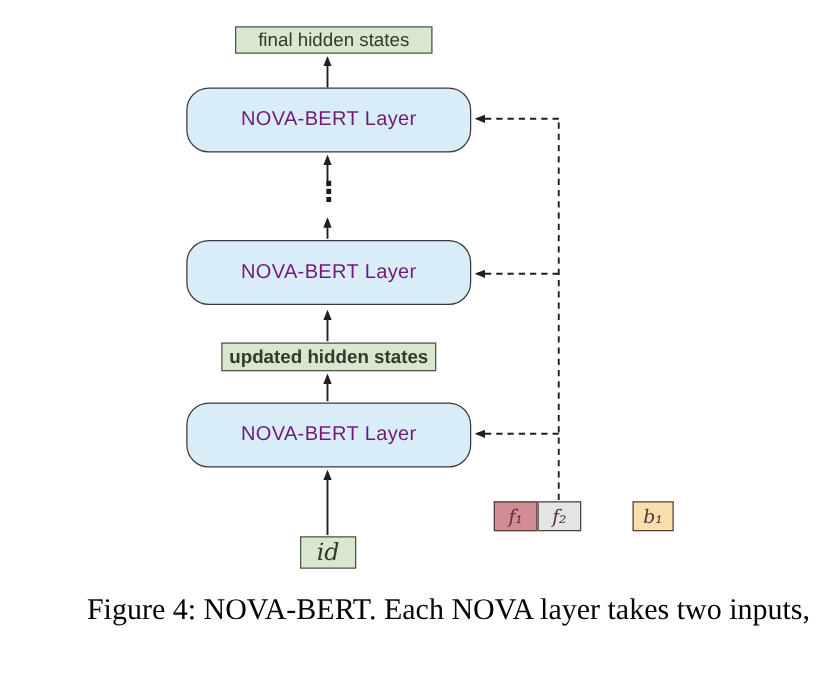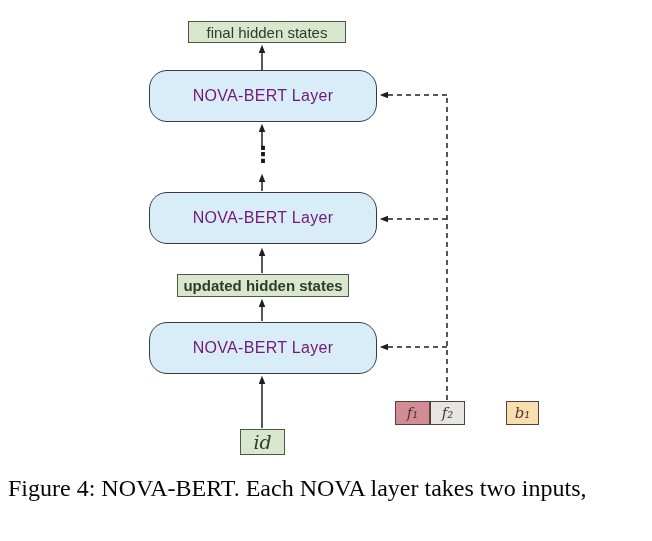--- a/index.html
+++ b/index.html
@@ -67,21 +67,21 @@
   }
 
   .caption {
     position: absolute;
     left: 8px; top: 473px; width: 640px;
     font-family: "Liberation Serif", serif;
     font-size: 24px;
     line-height: 30px;
     color: #050505;
   }
-  .caption span { display: block; }
+  .caption span { display: block; text-align: right; }
 </style>
 </head>
 <body>
 
 <div class="stage">
 
   <svg class="arrows" width="652" height="465" viewBox="0 0 652 465" xmlns="http://www.w3.org/2000/svg">
     <defs>
       <marker id="ah" viewBox="0 0 8 8" refX="5.5" refY="3" markerWidth="9" markerHeight="9" orient="auto" markerUnits="userSpaceOnUse">
         <path d="M0,0 L7.5,3 L0,6 Z" fill="#1f1f1f"></path>

